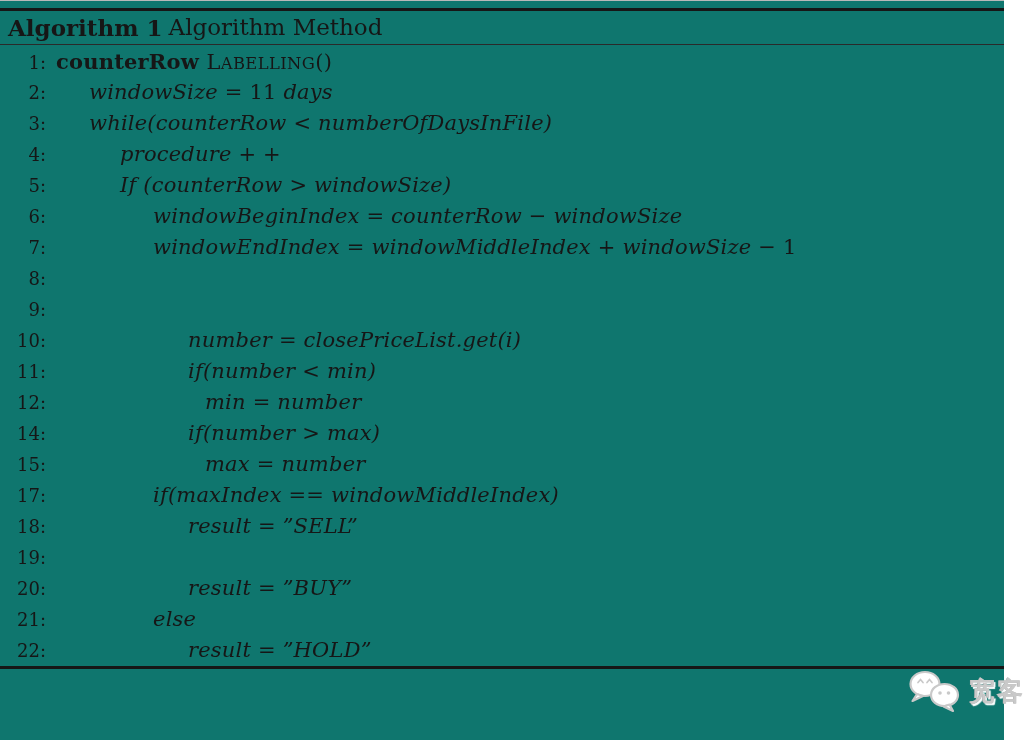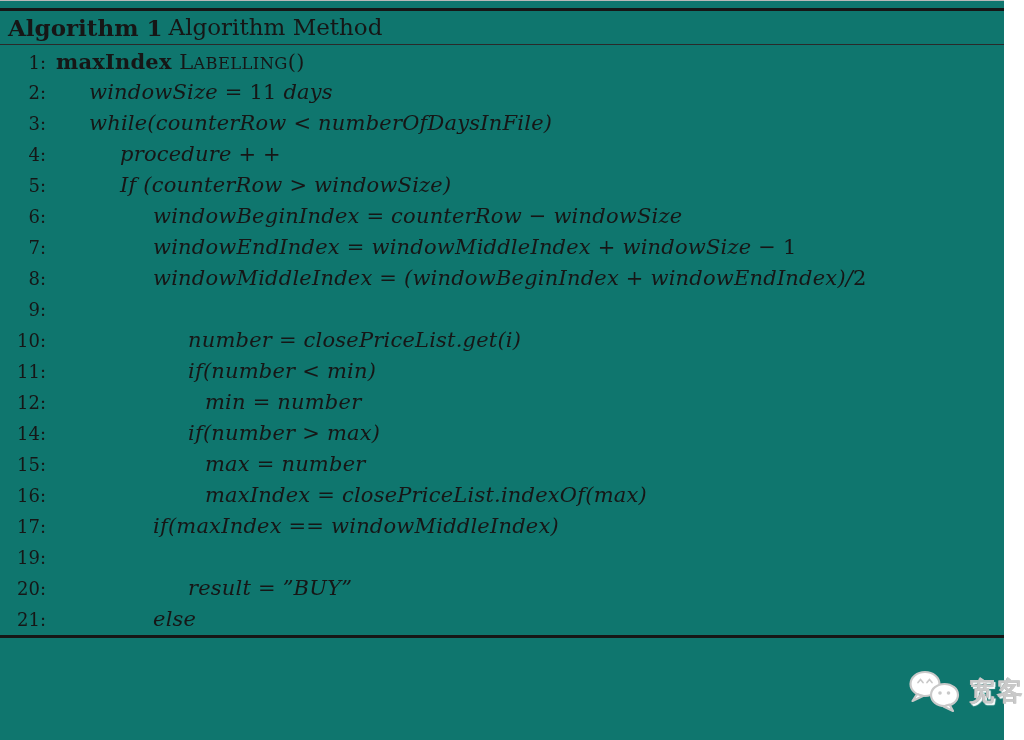--- a/index.html
+++ b/index.html
@@ -87,21 +87,21 @@
   <div class="top-edge"></div>
   <div class="rule thick top-rule"></div>
   <div class="title-row">
       <span class="bf">Algorithm 1</span>
       <span class="rm">Algorithm Method</span>
     </div>
   <div class="rule thin"></div>
   <div class="code" id="code">
       <div class="line">
         <span class="lineno">1:</span>
-        <span class="stmt" style="margin-left: 0px;"><span class="kw">maxIndex </span><span class="sc-first">L</span><span class="sc-rest">ABELLING</span><span class="rm">()</span></span>
+        <span class="stmt" style="margin-left: 0px;"><span class="kw">counterRow </span><span class="sc-first">L</span><span class="sc-rest">ABELLING</span><span class="rm">()</span></span>
       </div>
       <div class="line">
         <span class="lineno">2:</span>
         <span class="stmt" style="margin-left: 33px;"><span class="it">windowSize = </span><span class="rm">11</span><span class="it"> days</span></span>
       </div>
       <div class="line">
         <span class="lineno">3:</span>
         <span class="stmt" style="margin-left: 33px;"><span class="it">while(counterRow &lt; numberOfDaysInFile)</span></span>
       </div>
       <div class="line">
@@ -115,21 +115,20 @@
       <div class="line">
         <span class="lineno">6:</span>
         <span class="stmt" style="margin-left: 97px;"><span class="it">windowBeginIndex = counterRow − windowSize</span></span>
       </div>
       <div class="line">
         <span class="lineno">7:</span>
         <span class="stmt" style="margin-left: 97px;"><span class="it">windowEndIndex = windowMiddleIndex + windowSize − </span><span class="rm">1</span></span>
       </div>
       <div class="line">
         <span class="lineno">8:</span>
-        <span class="stmt" style="margin-left: 97px;"><span class="it">windowMiddleIndex = (windowBeginIndex + windowEndIndex)/</span><span class="rm">2</span></span>
       </div>
       <div class="line">
         <span class="lineno">9:</span>
       </div>
       <div class="line">
         <span class="lineno">10:</span>
         <span class="stmt" style="margin-left: 132px; text-align: center;"><span class="it">number = closePriceList.get(i)</span></span>
       </div>
       <div class="line">
         <span class="lineno">11:</span>
@@ -141,37 +140,41 @@
       </div>
       <div class="line">
         <span class="lineno">14:</span>
         <span class="stmt" style="margin-left: 132px;"><span class="it">if(number &gt; max)</span></span>
       </div>
       <div class="line">
         <span class="lineno">15:</span>
         <span class="stmt" style="margin-left: 149px;"><span class="it">max = number</span></span>
       </div>
       <div class="line">
-        <span class="lineno">16:</span>
-        <span class="stmt" style="margin-left: 149px;"><span class="it">maxIndex = closePriceList.indexOf(max)</span></span>
+        <span class="lineno">17:</span>
+        <span class="stmt" style="margin-left: 97px;"><span class="it">if(maxIndex == windowMiddleIndex)</span></span>
       </div>
       <div class="line">
-        <span class="lineno">17:</span>
-        <span class="stmt" style="margin-left: 97px;"><span class="it">if(maxIndex == windowMiddleIndex)</span></span>
+        <span class="lineno">18:</span>
+        <span class="stmt" style="margin-left: 132px;"><span class="it">result = ”SELL”</span></span>
       </div>
       <div class="line">
         <span class="lineno">19:</span>
       </div>
       <div class="line">
         <span class="lineno">20:</span>
         <span class="stmt" style="margin-left: 132px;"><span class="it">result = ”BUY”</span></span>
       </div>
       <div class="line">
         <span class="lineno">21:</span>
         <span class="stmt" style="margin-left: 97px;"><span class="it">else</span></span>
+      </div>
+      <div class="line">
+        <span class="lineno">22:</span>
+        <span class="stmt" style="margin-left: 132px;"><span class="it">result = ”HOLD”</span></span>
       </div>
     </div>
   <div class="rule thick bottom"></div>
 
   <div class="watermark">
     <svg width="54" height="44" viewBox="0 0 54 44">
       <g stroke="#c9c9c9" stroke-width="2.2" fill="#ffffff" stroke-linejoin="round">
         <ellipse cx="17" cy="15" rx="14.5" ry="12"></ellipse>
         <path d="M9 25 L4.5 32 L15 27 Z"></path>
       </g>

